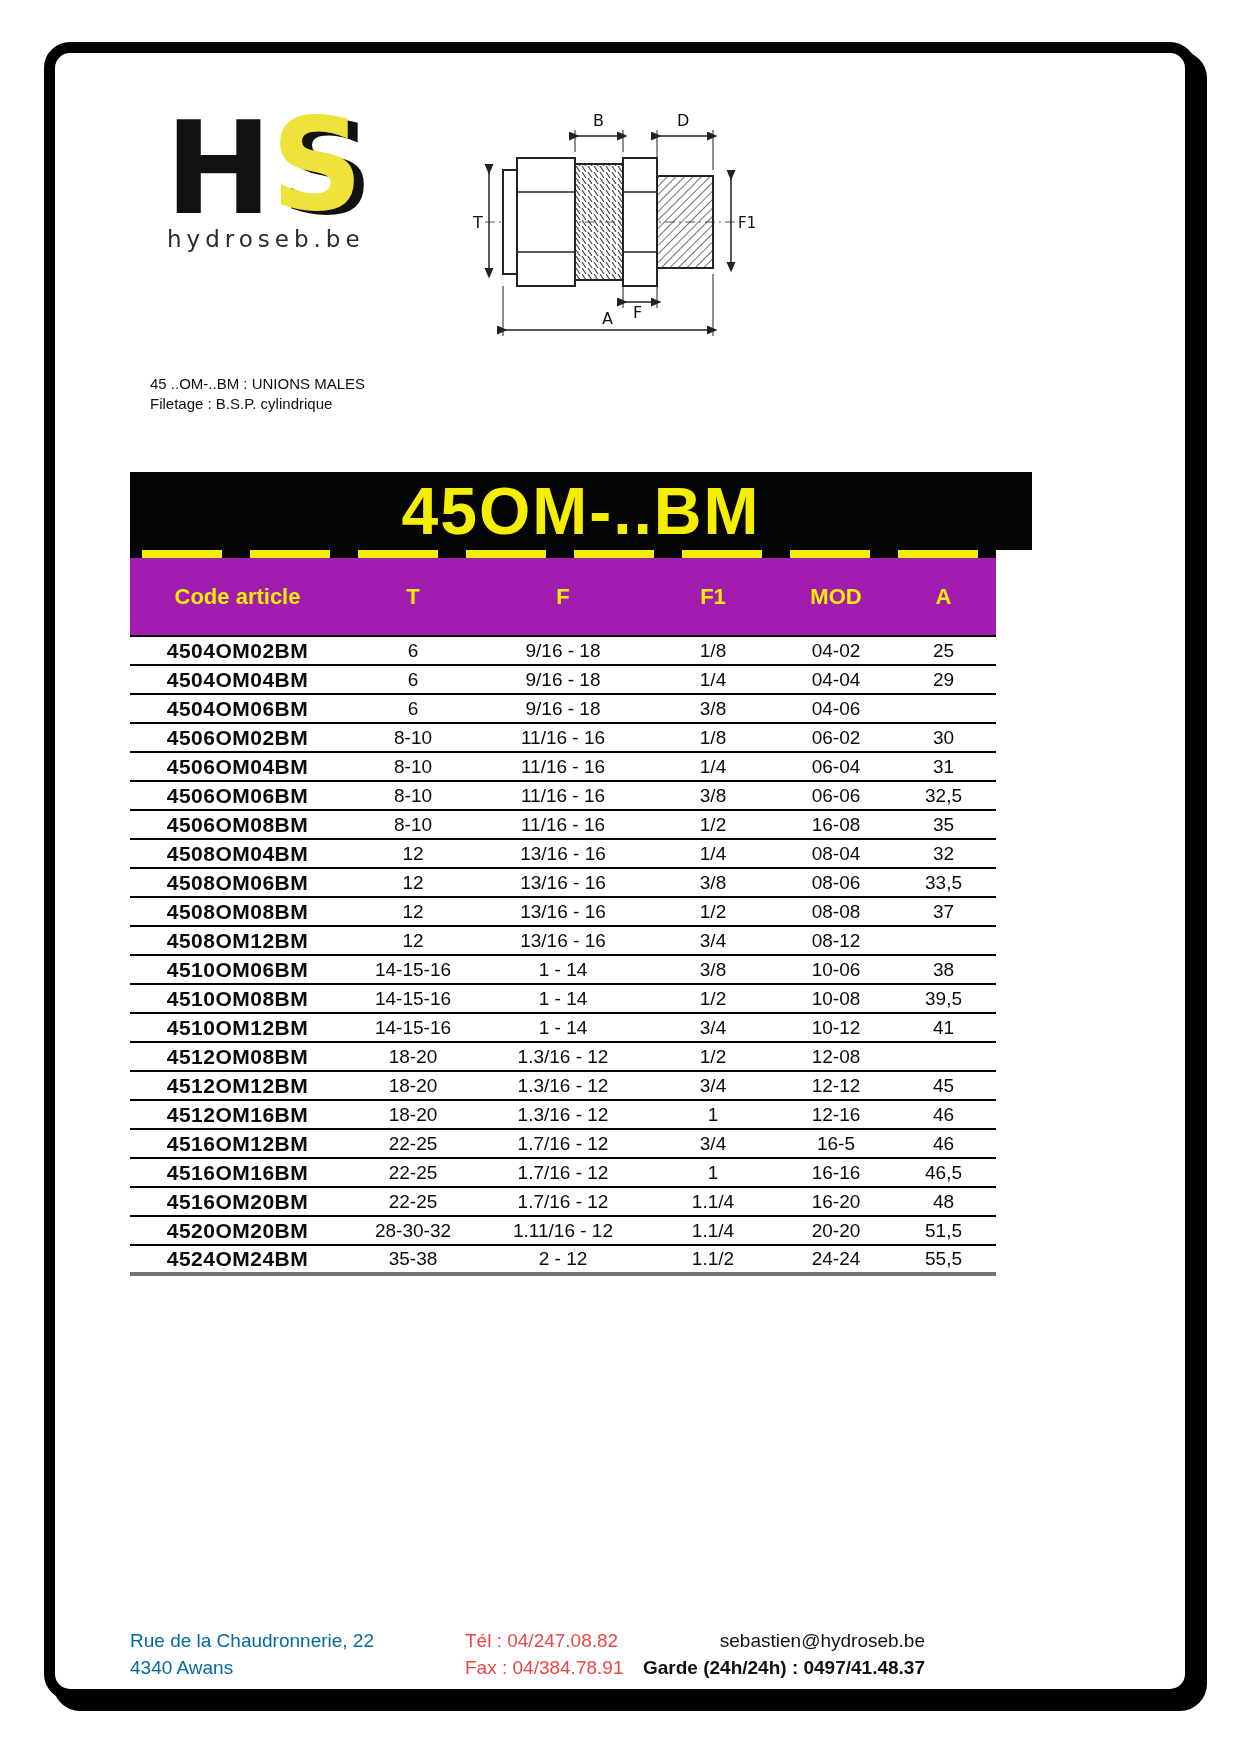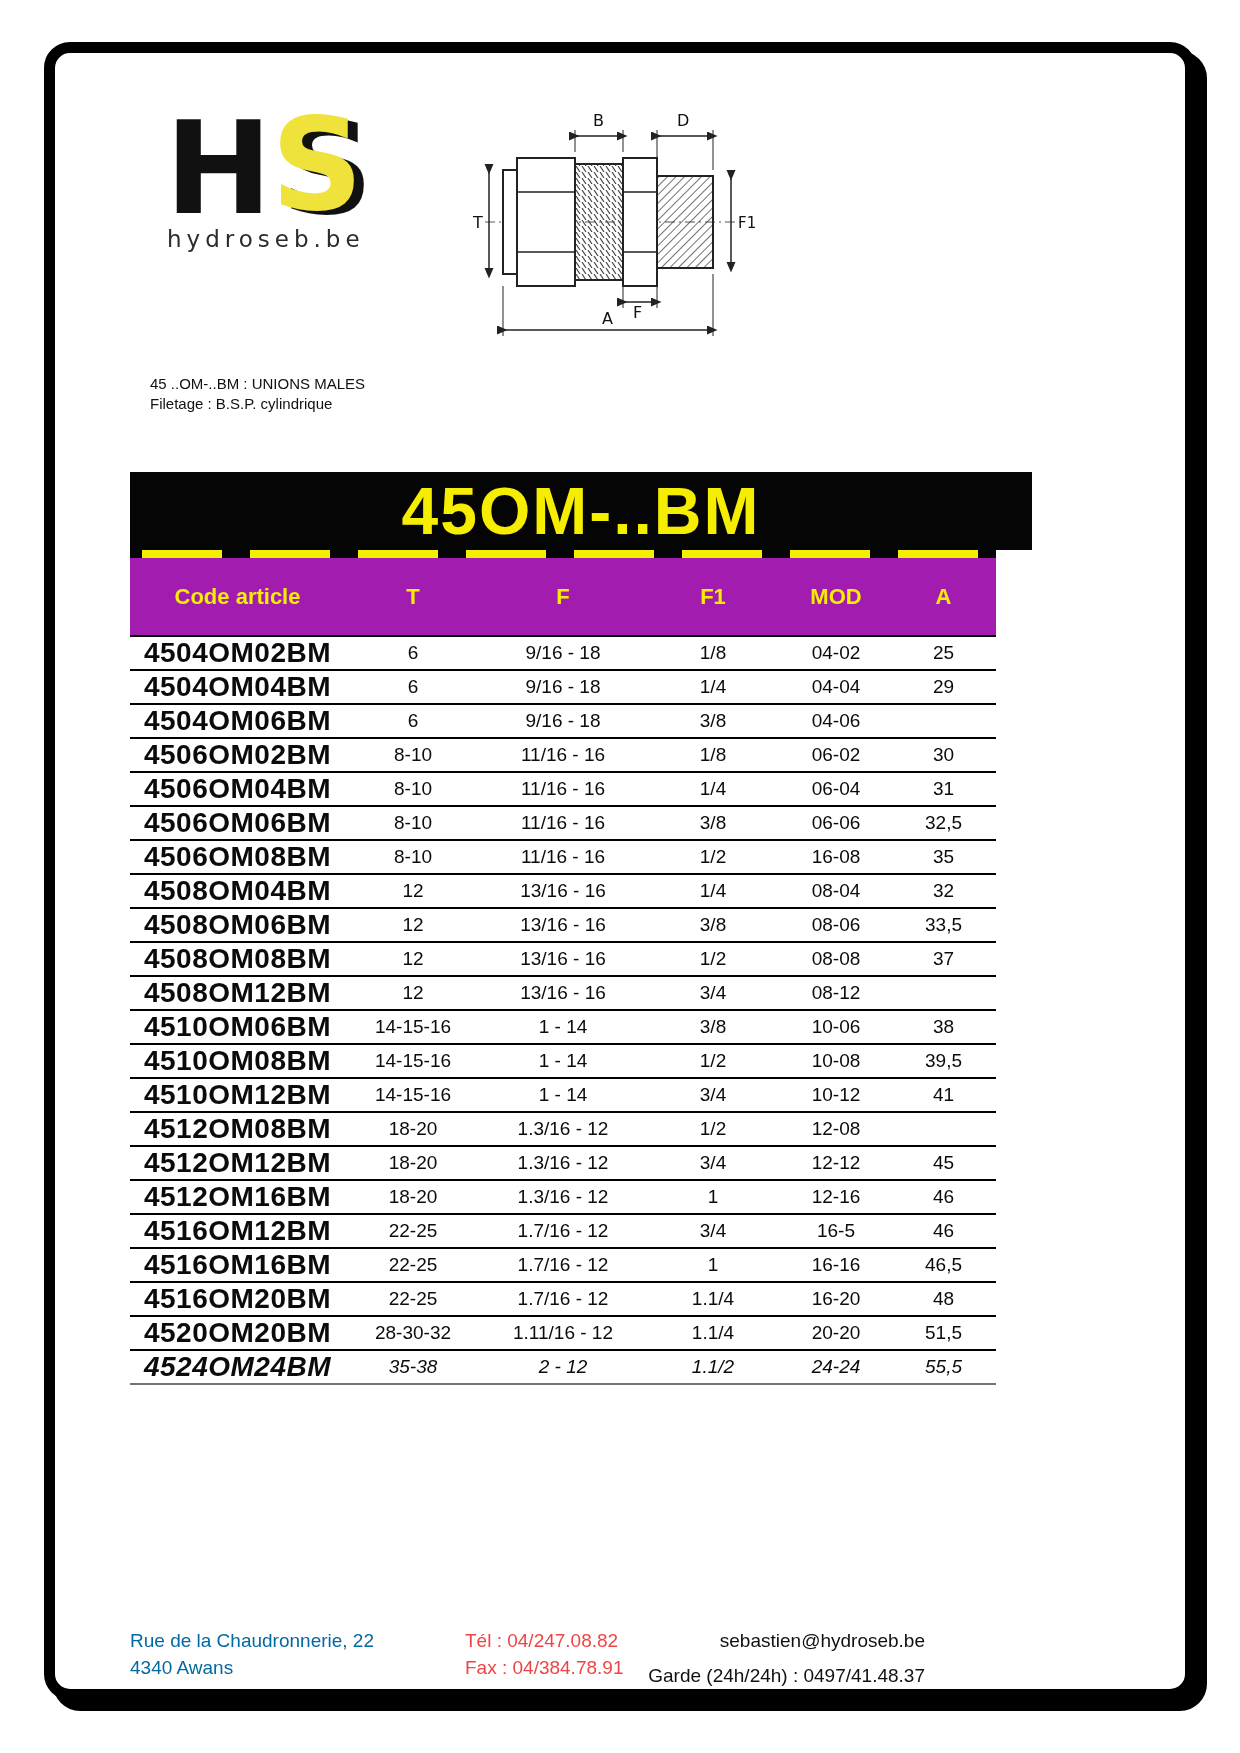--- a/index.html
+++ b/index.html
@@ -44,27 +44,27 @@
   table { width:866px; border-collapse:collapse; table-layout:fixed; }
   thead th {
     background:#a21caf; color:#f6ee00; font-size:22px; font-weight:bold;
     height:78px; text-align:center; vertical-align:middle;
   }
   tbody td {
     height:29px; text-align:center; vertical-align:middle;
     border-top:2px solid #000; font-size:19px; color:#0b0b0b;
     overflow:hidden; white-space:nowrap;
   }
-  tbody tr:last-child td { border-bottom:2px solid #737373;font-style:italic; }
-  tbody td:first-child { font-size:28px; font-weight:bold; letter-spacing:0.5px; }
+  tbody tr:last-child td { border-bottom:4px solid #737373; }
+  tbody td:first-child { font-size:21px; font-weight:bold; letter-spacing:0.5px; }
   
   .footer-left  { position:absolute; left:130px;  top:1628px; font-size:19px; color:#0369a1; line-height:1.4; }
   .footer-center{ position:absolute; left:465px;  top:1628px; font-size:19px; color:#ef4444; line-height:1.4; }
   .footer-right { position:absolute; right:315px; top:1628px; font-size:19px; color:#111; line-height:1.4; text-align:right; }
-  .footer-right .bold { font-weight:normal;margin-top:8px; }
+  .footer-right .bold { font-weight:bold; }
 </style>
 </head>
 <body>
 
 <div class="page">
 
   <div class="corner-notch"></div>
   <div class="frame"></div>
 
   <div class="logo">

